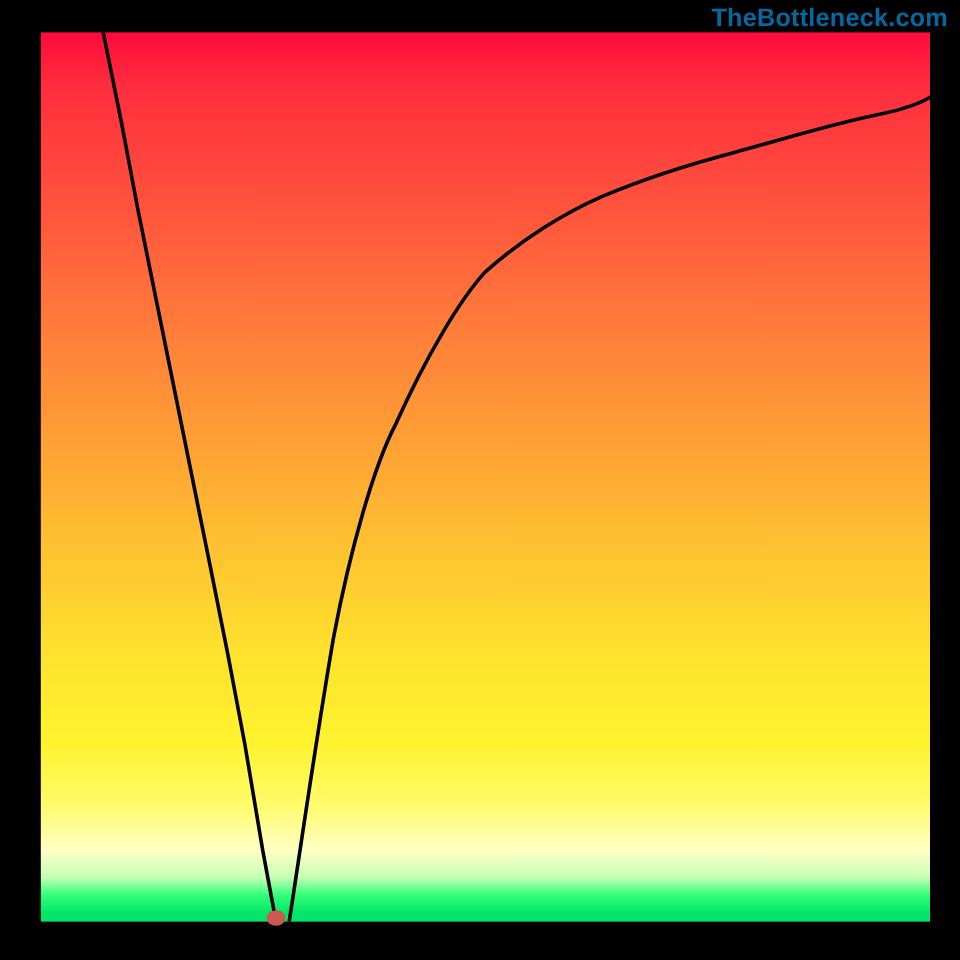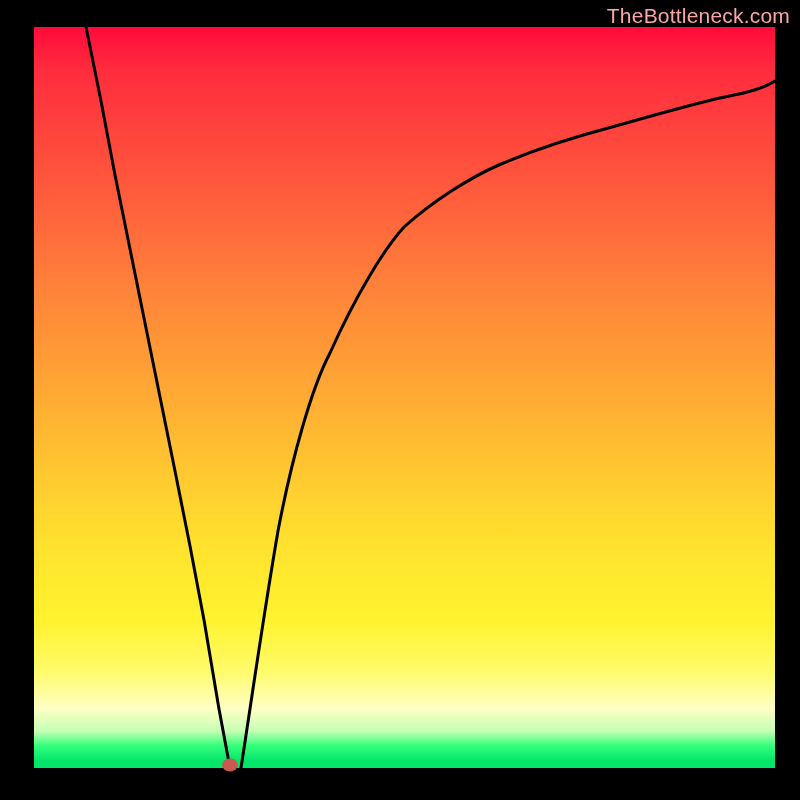--- a/index.html
+++ b/index.html
@@ -54,24 +54,24 @@
     width: 16px;
     height: 13px;
     border-radius: 50%;
     background: #c85a4f;
     transform: translate(-50%, -50%);
   }
   .watermark {
     position: absolute;
     top: 4px;
     right: 10px;
-    color: #fca5a5;
+    color: #0369a1;
     font-size: 21px;
     letter-spacing: 0.2px;
-    font-weight: 400;
+    font-weight: 700;
   }
 </style>
 </head>
 <body>
 
 <div class="frame">
 
   <div class="plot-area">
 
     <svg class="curve-svg" viewBox="0 0 741 741" preserveAspectRatio="none">

